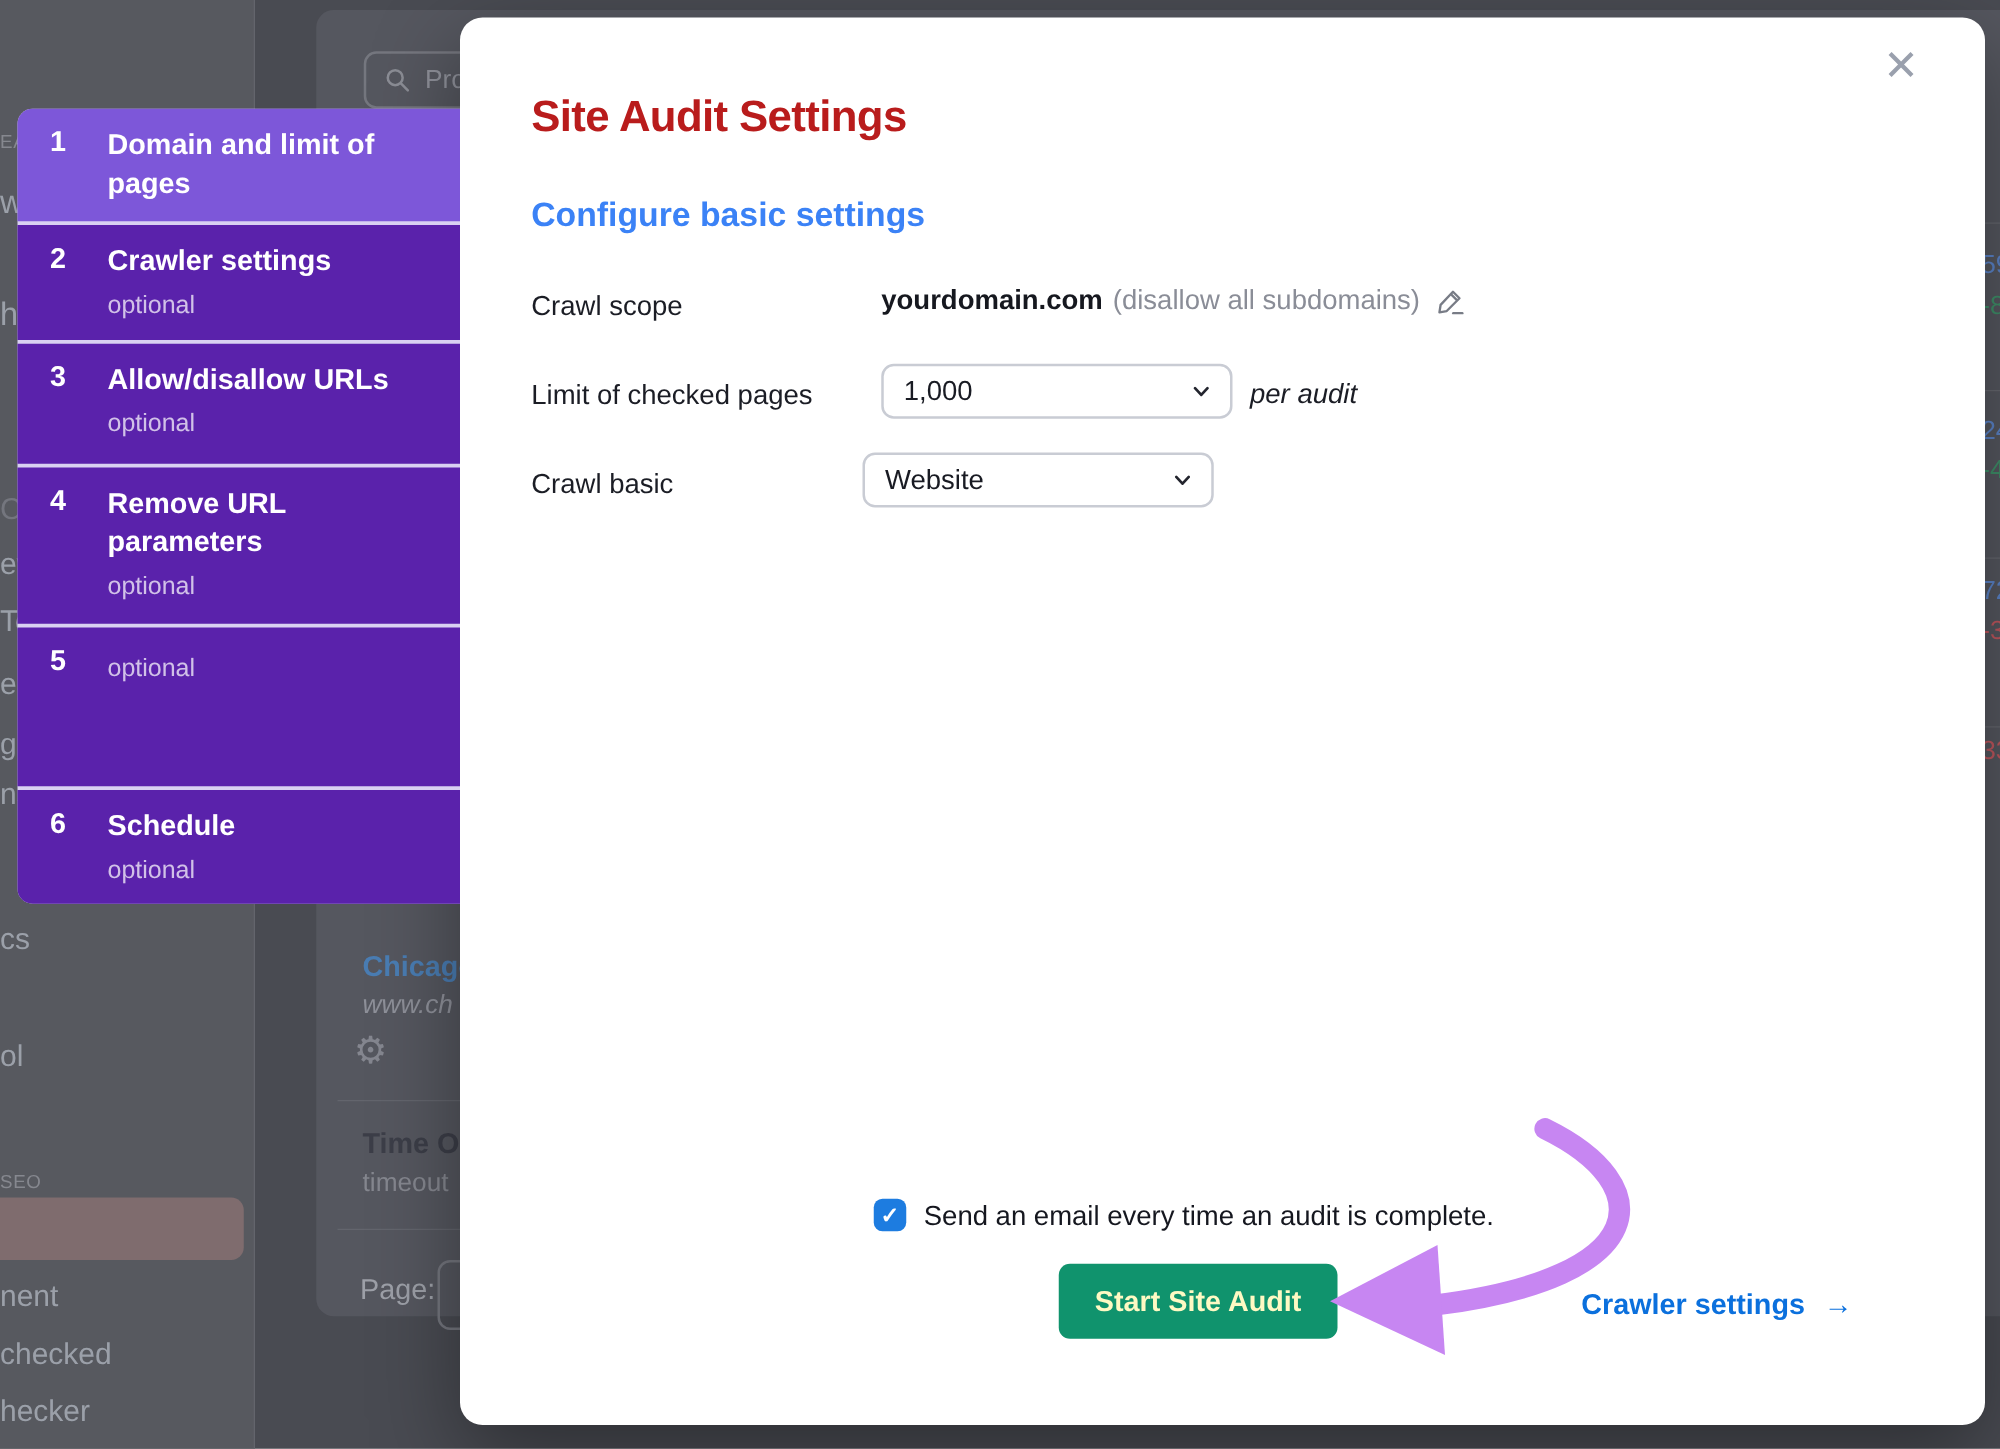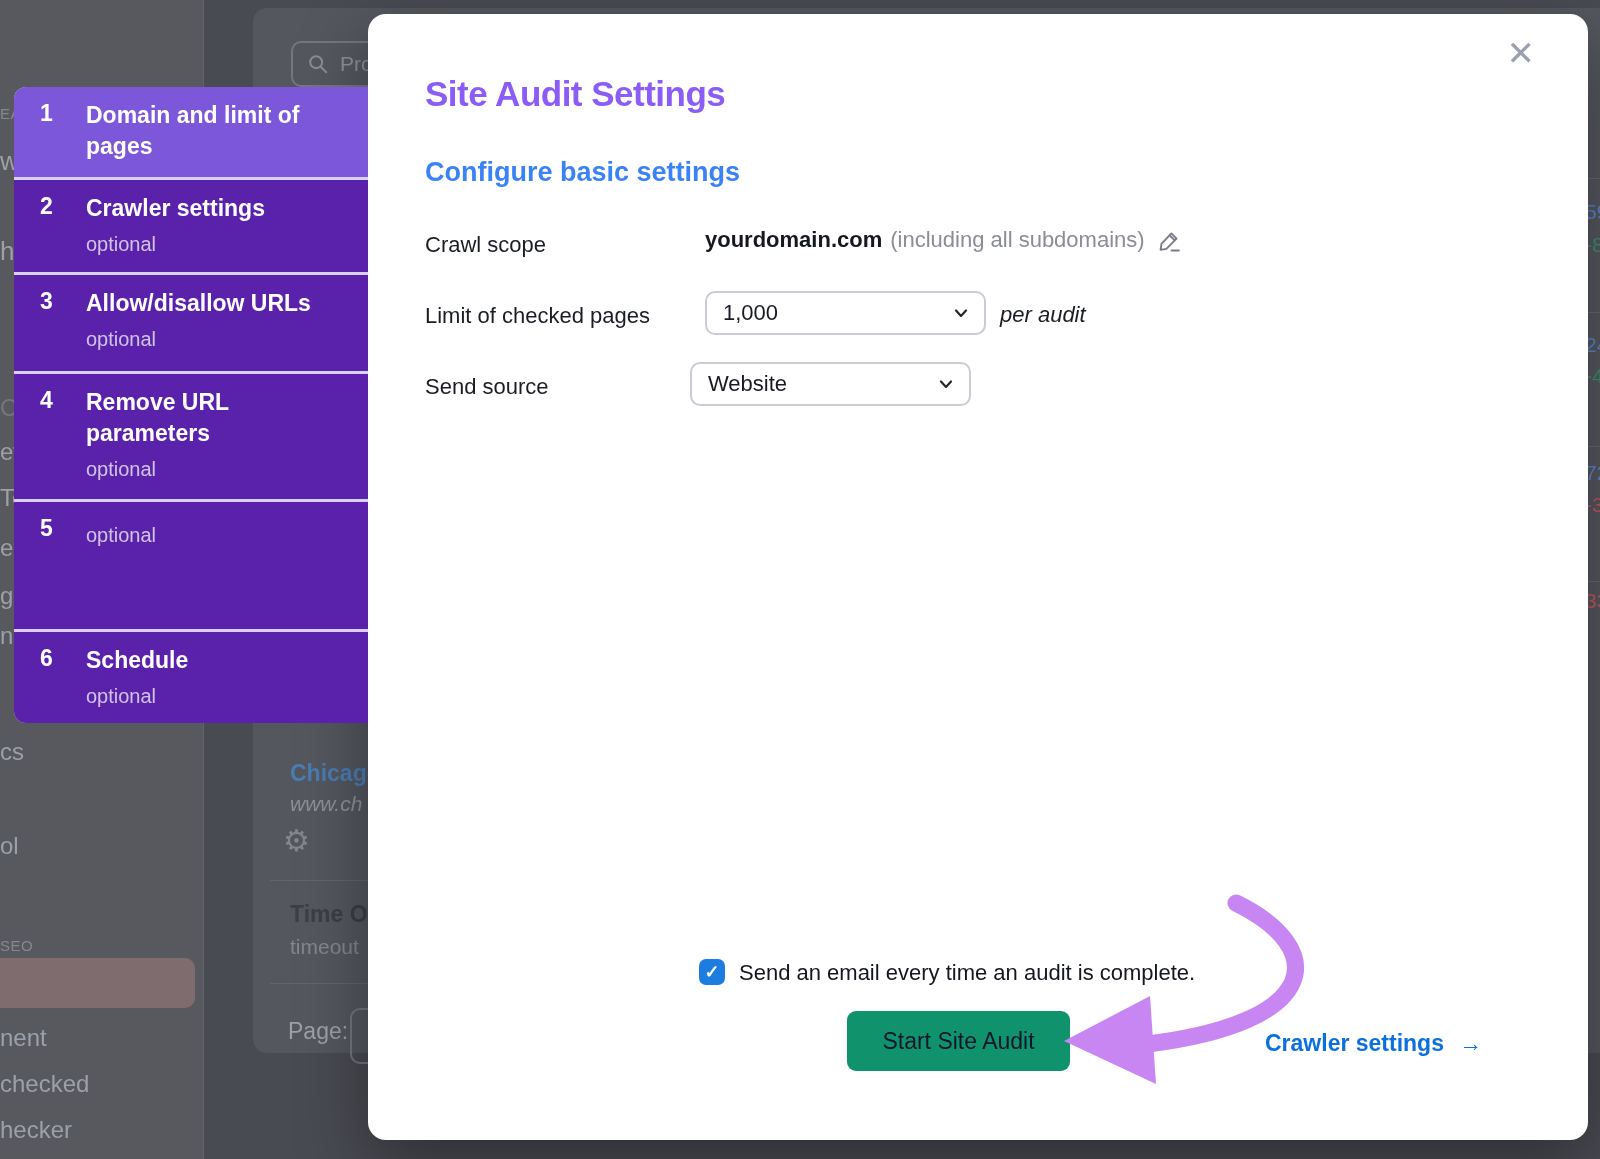--- a/index.html
+++ b/index.html
@@ -33,36 +33,36 @@
   .bg-page-input{position:absolute;left:97px;top:1000px;width:220px;height:52px;border:2px solid #74767e;border-radius:10px;}
 
   .rline{position:absolute;left:1588px;width:12px;height:1px;background:rgba(255,255,255,.10);z-index:2;}
   .rf{position:absolute;left:1585px;font-size:21px;z-index:2;white-space:nowrap;}
   .rf-blue{color:#5b84c9}.rf-green{color:#3f8f69}.rf-red{color:#bf575e}
 
   
   #modal{left:368px;top:14px;width:1220px;height:1126px;background:#ffffff;border-radius:18px;
     box-shadow:0 24px 70px rgba(0,0,0,.38);z-index:10;}
   #modal-close{position:absolute;top:22px;right:53px;font-size:34px;color:#9aa0ad;line-height:1;cursor:pointer;font-weight:400;}
-  #modal-title{position:absolute;left:57px;top:60px;font-size:35px;font-weight:800;color:#8b5cf6;letter-spacing:-.5px;}
+  #modal-title{position:absolute;left:57px;top:60px;font-size:35px;font-weight:800;color:#b91c1c;letter-spacing:-.5px;}
   #modal-subtitle{position:absolute;left:57px;top:143px;font-size:27px;font-weight:700;color:#3b82f6;}
   .row-label{position:absolute;left:57px;font-size:22px;color:#1b1d25;}
   #scope-value{position:absolute;left:337px;top:213px;font-size:22px;color:#16181f;display:flex;align-items:center;gap:8px;}
   #scope-domain{font-weight:700;}
   #scope-note{color:#8a8d97;}
   .pencil{margin-left:4px;cursor:pointer;}
   .select{position:absolute;display:flex;align-items:center;justify-content:space-between;
     padding:0 13px 0 16px;border:2px solid #c9ccd4;border-radius:10px;font-size:22px;color:#191b23;
     background:#fff;box-sizing:border-box;width:281px;height:44px;cursor:pointer;}
   #per-audit{position:absolute;left:632px;top:288px;font-size:22px;color:#1b1d25;font-style:italic;}
   #email-check{position:absolute;left:331px;top:945px;width:26px;height:26px;background:#1d7ce0;border-radius:7px;
     color:#fff;font-size:18px;font-weight:700;display:flex;align-items:center;justify-content:center;cursor:pointer;}
   #email-label{position:absolute;left:371px;top:946px;font-size:22px;color:#15171f;}
   #start-btn{position:absolute;left:479px;top:997px;width:223px;height:60px;background:#10936d;border-radius:9px;
-    color:#0f172a;font-size:23px;font-weight:400;display:flex;align-items:center;justify-content:center;cursor:pointer;}
+    color:#fef9c3;font-size:23px;font-weight:700;display:flex;align-items:center;justify-content:center;cursor:pointer;}
   #crawler-link{position:absolute;left:897px;top:1016px;font-size:23px;font-weight:700;color:#0b70dd;cursor:pointer;
     display:flex;align-items:center;gap:15px;}
 
   
   #wizard{left:14px;top:87px;width:354px;height:636px;background:#d9d1f2;border-radius:12px 0 0 12px;z-index:20;}
   .step{position:absolute;left:0;width:100%;display:flex;padding:13px 16px 0 26px;box-sizing:border-box;
     background:#5a22ab;color:#fff;cursor:pointer;}
   .step.active{background:#7d57d9;}
   .step-num{width:46px;flex:none;font-weight:700;font-size:23px;}
   .step-title{font-weight:700;font-size:23px;line-height:31px;}
@@ -131,38 +131,38 @@
 <div class="rf rf-red" style="top:589px">33</div>
 
 <div id="modal" class="abs">
   <div id="modal-close">✕</div>
   <div id="modal-title">Site Audit Settings</div>
   <div id="modal-subtitle">Configure basic settings</div>
 
   <div class="row-label" style="top:218px">Crawl scope</div>
   <div id="scope-value">
     <span id="scope-domain">yourdomain.com</span>
-    <span id="scope-note">(including all subdomains)</span>
+    <span id="scope-note">(disallow all subdomains)</span>
     <svg class="pencil" width="25" height="25" viewBox="0 0 24 24">
       <path d="M13.8 5.2l5 5L9 20l-5.6 1 .9-5.7z" fill="none" stroke="#787c86" stroke-width="1.8" stroke-linejoin="round"></path>
       <line x1="12.2" y1="7" x2="17.2" y2="12" stroke="#787c86" stroke-width="1.8"></line>
       <line x1="14" y1="21.6" x2="21" y2="21.6" stroke="#787c86" stroke-width="1.8" stroke-linecap="round"></line>
     </svg>
   </div>
 
   <div class="row-label" style="top:289px">Limit of checked pages</div>
   <div class="select" style="left:337px;top:277px">
     <span>1,000</span>
     <svg width="20" height="20" viewBox="0 0 24 24">
       <polyline points="6,9 12,15.5 18,9" fill="none" stroke="#23252e" stroke-width="2.6" stroke-linecap="round" stroke-linejoin="round"></polyline>
     </svg>
   </div>
   <div id="per-audit">per audit</div>
 
-  <div class="row-label" style="top:360px">Send source</div>
+  <div class="row-label" style="top:360px">Crawl basic</div>
   <div class="select" style="left:322px;top:348px">
     <span>Website</span>
     <svg width="20" height="20" viewBox="0 0 24 24">
       <polyline points="6,9 12,15.5 18,9" fill="none" stroke="#23252e" stroke-width="2.6" stroke-linecap="round" stroke-linejoin="round"></polyline>
     </svg>
   </div>
 
   <div id="email-check">
     <span>✓</span>
   </div>

